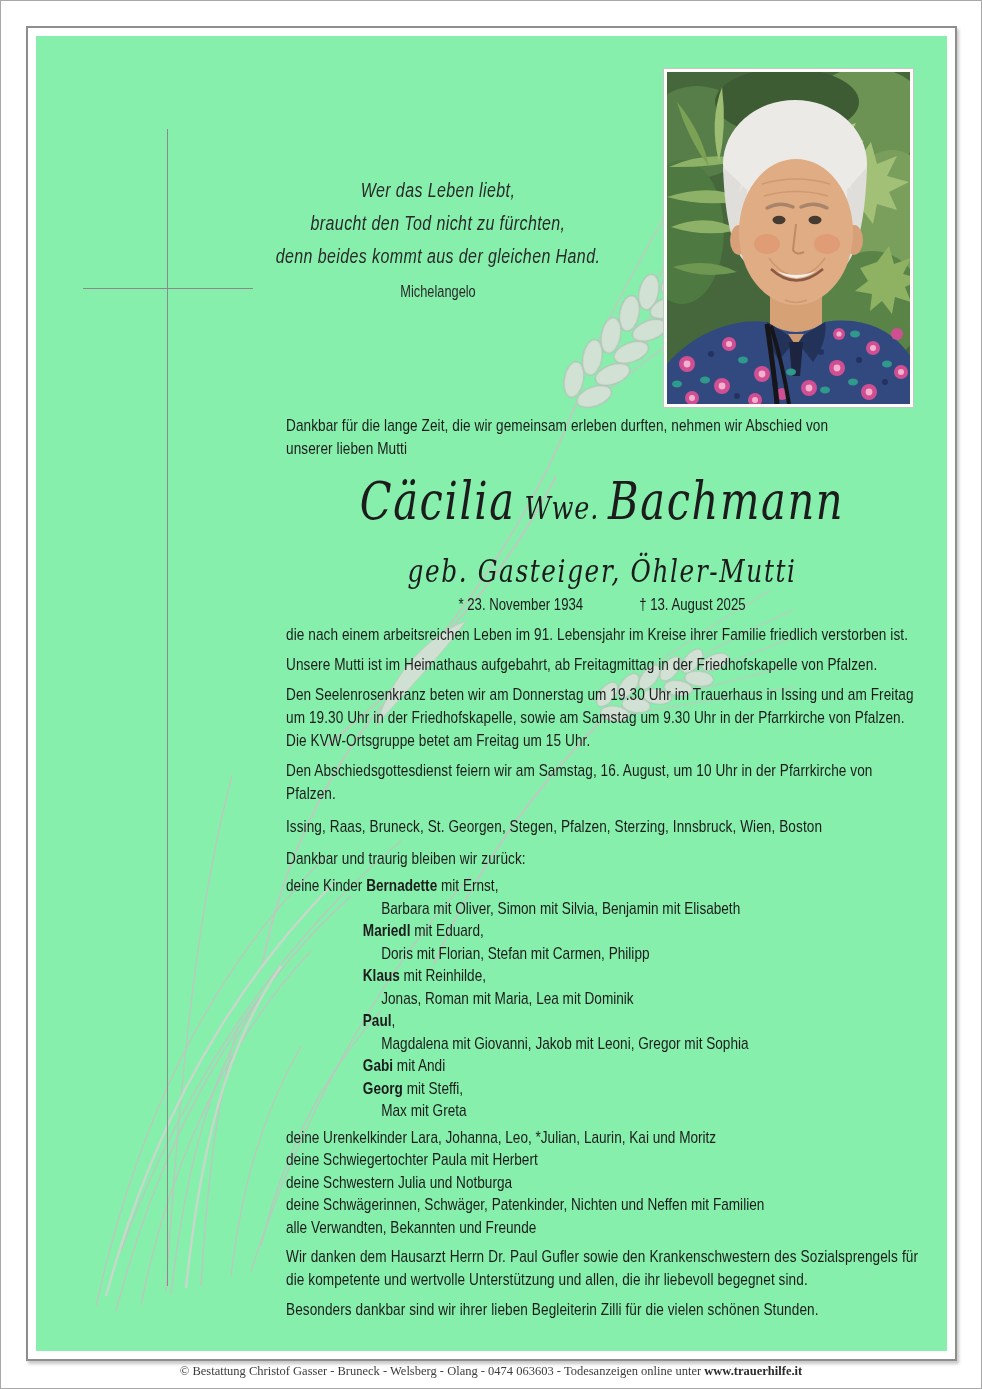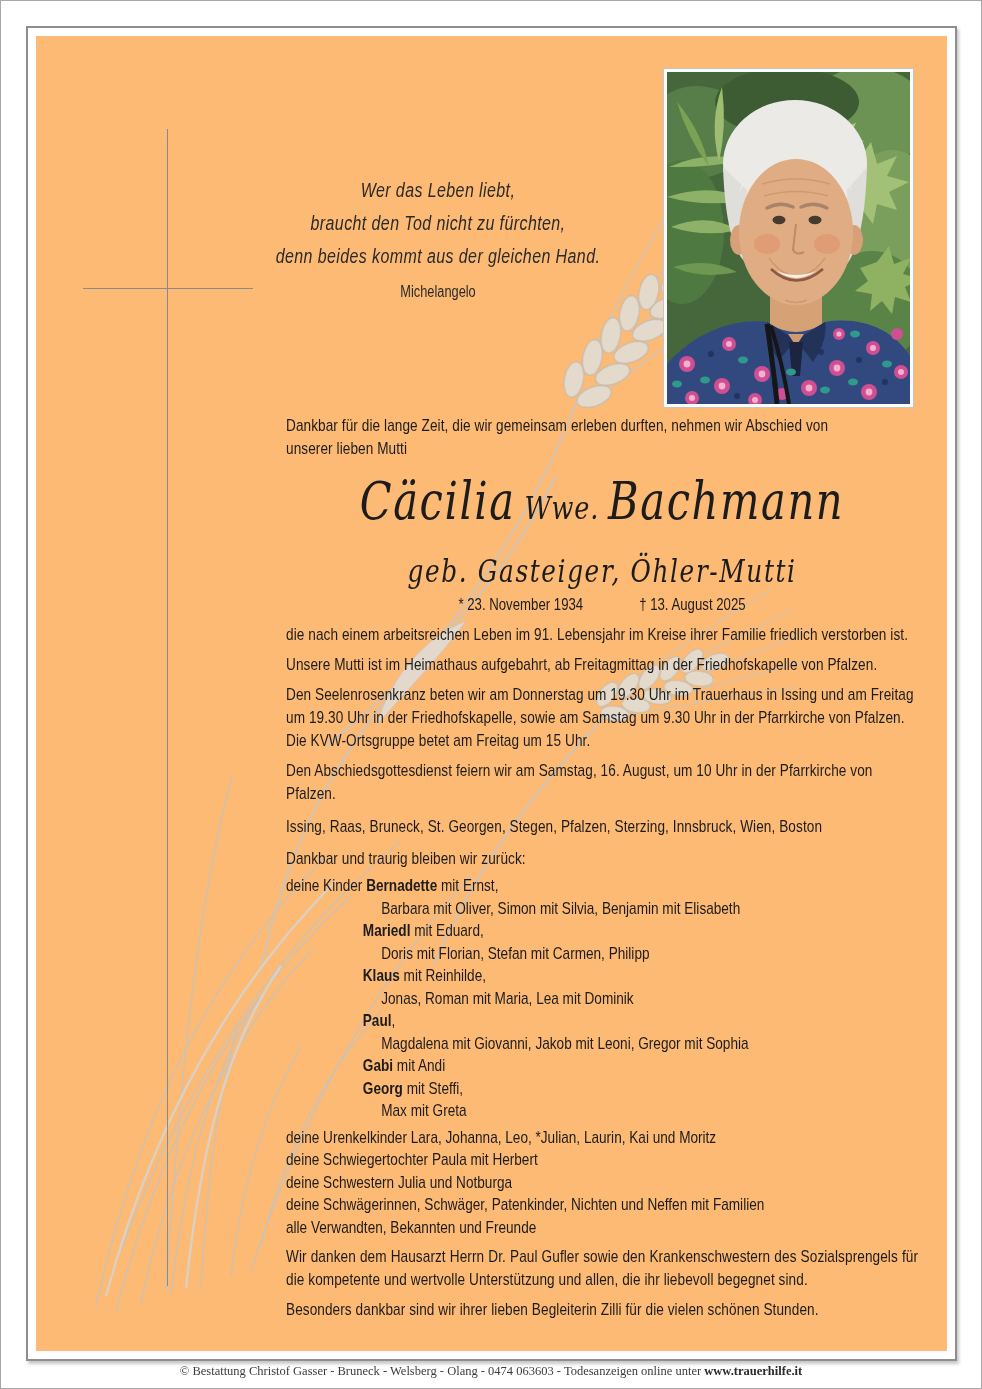--- a/index.html
+++ b/index.html
@@ -3,21 +3,21 @@
 <meta charset="utf-8">
 <style>
   html,body{margin:0;padding:0;}
   body{width:982px;height:1389px;position:relative;background:#ffffff;
        font-family:"Liberation Sans",sans-serif;color:#1c1c1c;}
   .page{position:absolute;inset:0;border:1px solid #a8a8a8;box-sizing:border-box;}
   .card{position:absolute;left:25px;top:25px;width:927px;height:1331px;
         border:2px solid #8e8e8e;background:#ffffff;
         box-shadow:2px 3px 3px rgba(0,0,0,.22);}
   .paper{position:absolute;left:8px;top:8px;width:911px;height:1315px;
-         background:#fdba74;overflow:hidden;}
+         background:#86efac;overflow:hidden;}
   .sketch{position:absolute;left:0;top:0;z-index:0;}
   .cross-v{position:absolute;left:131px;top:93px;width:1px;height:1157px;background:#8a8a8a;z-index:1;}
   .cross-h{position:absolute;left:47px;top:252px;width:170px;height:1px;background:#8a8a8a;z-index:1;}
   .quote{position:absolute;left:82px;top:138px;width:800px;z-index:2;
          transform:scaleX(0.8);transform-origin:0 0;text-align:center;}
   .quote .q{font-style:italic;font-size:20px;line-height:33px;color:#2a2a2a;letter-spacing:.5px;}
   .quote .qa{font-size:16px;line-height:22px;margin-top:8px;color:#2a2a2a;}
   .photo{position:absolute;left:628px;top:33px;width:243px;height:332px;z-index:3;
          background:#fbfbfa;padding:3px;outline:1px solid #c5c5c3;}
   .photo svg{display:block;}

